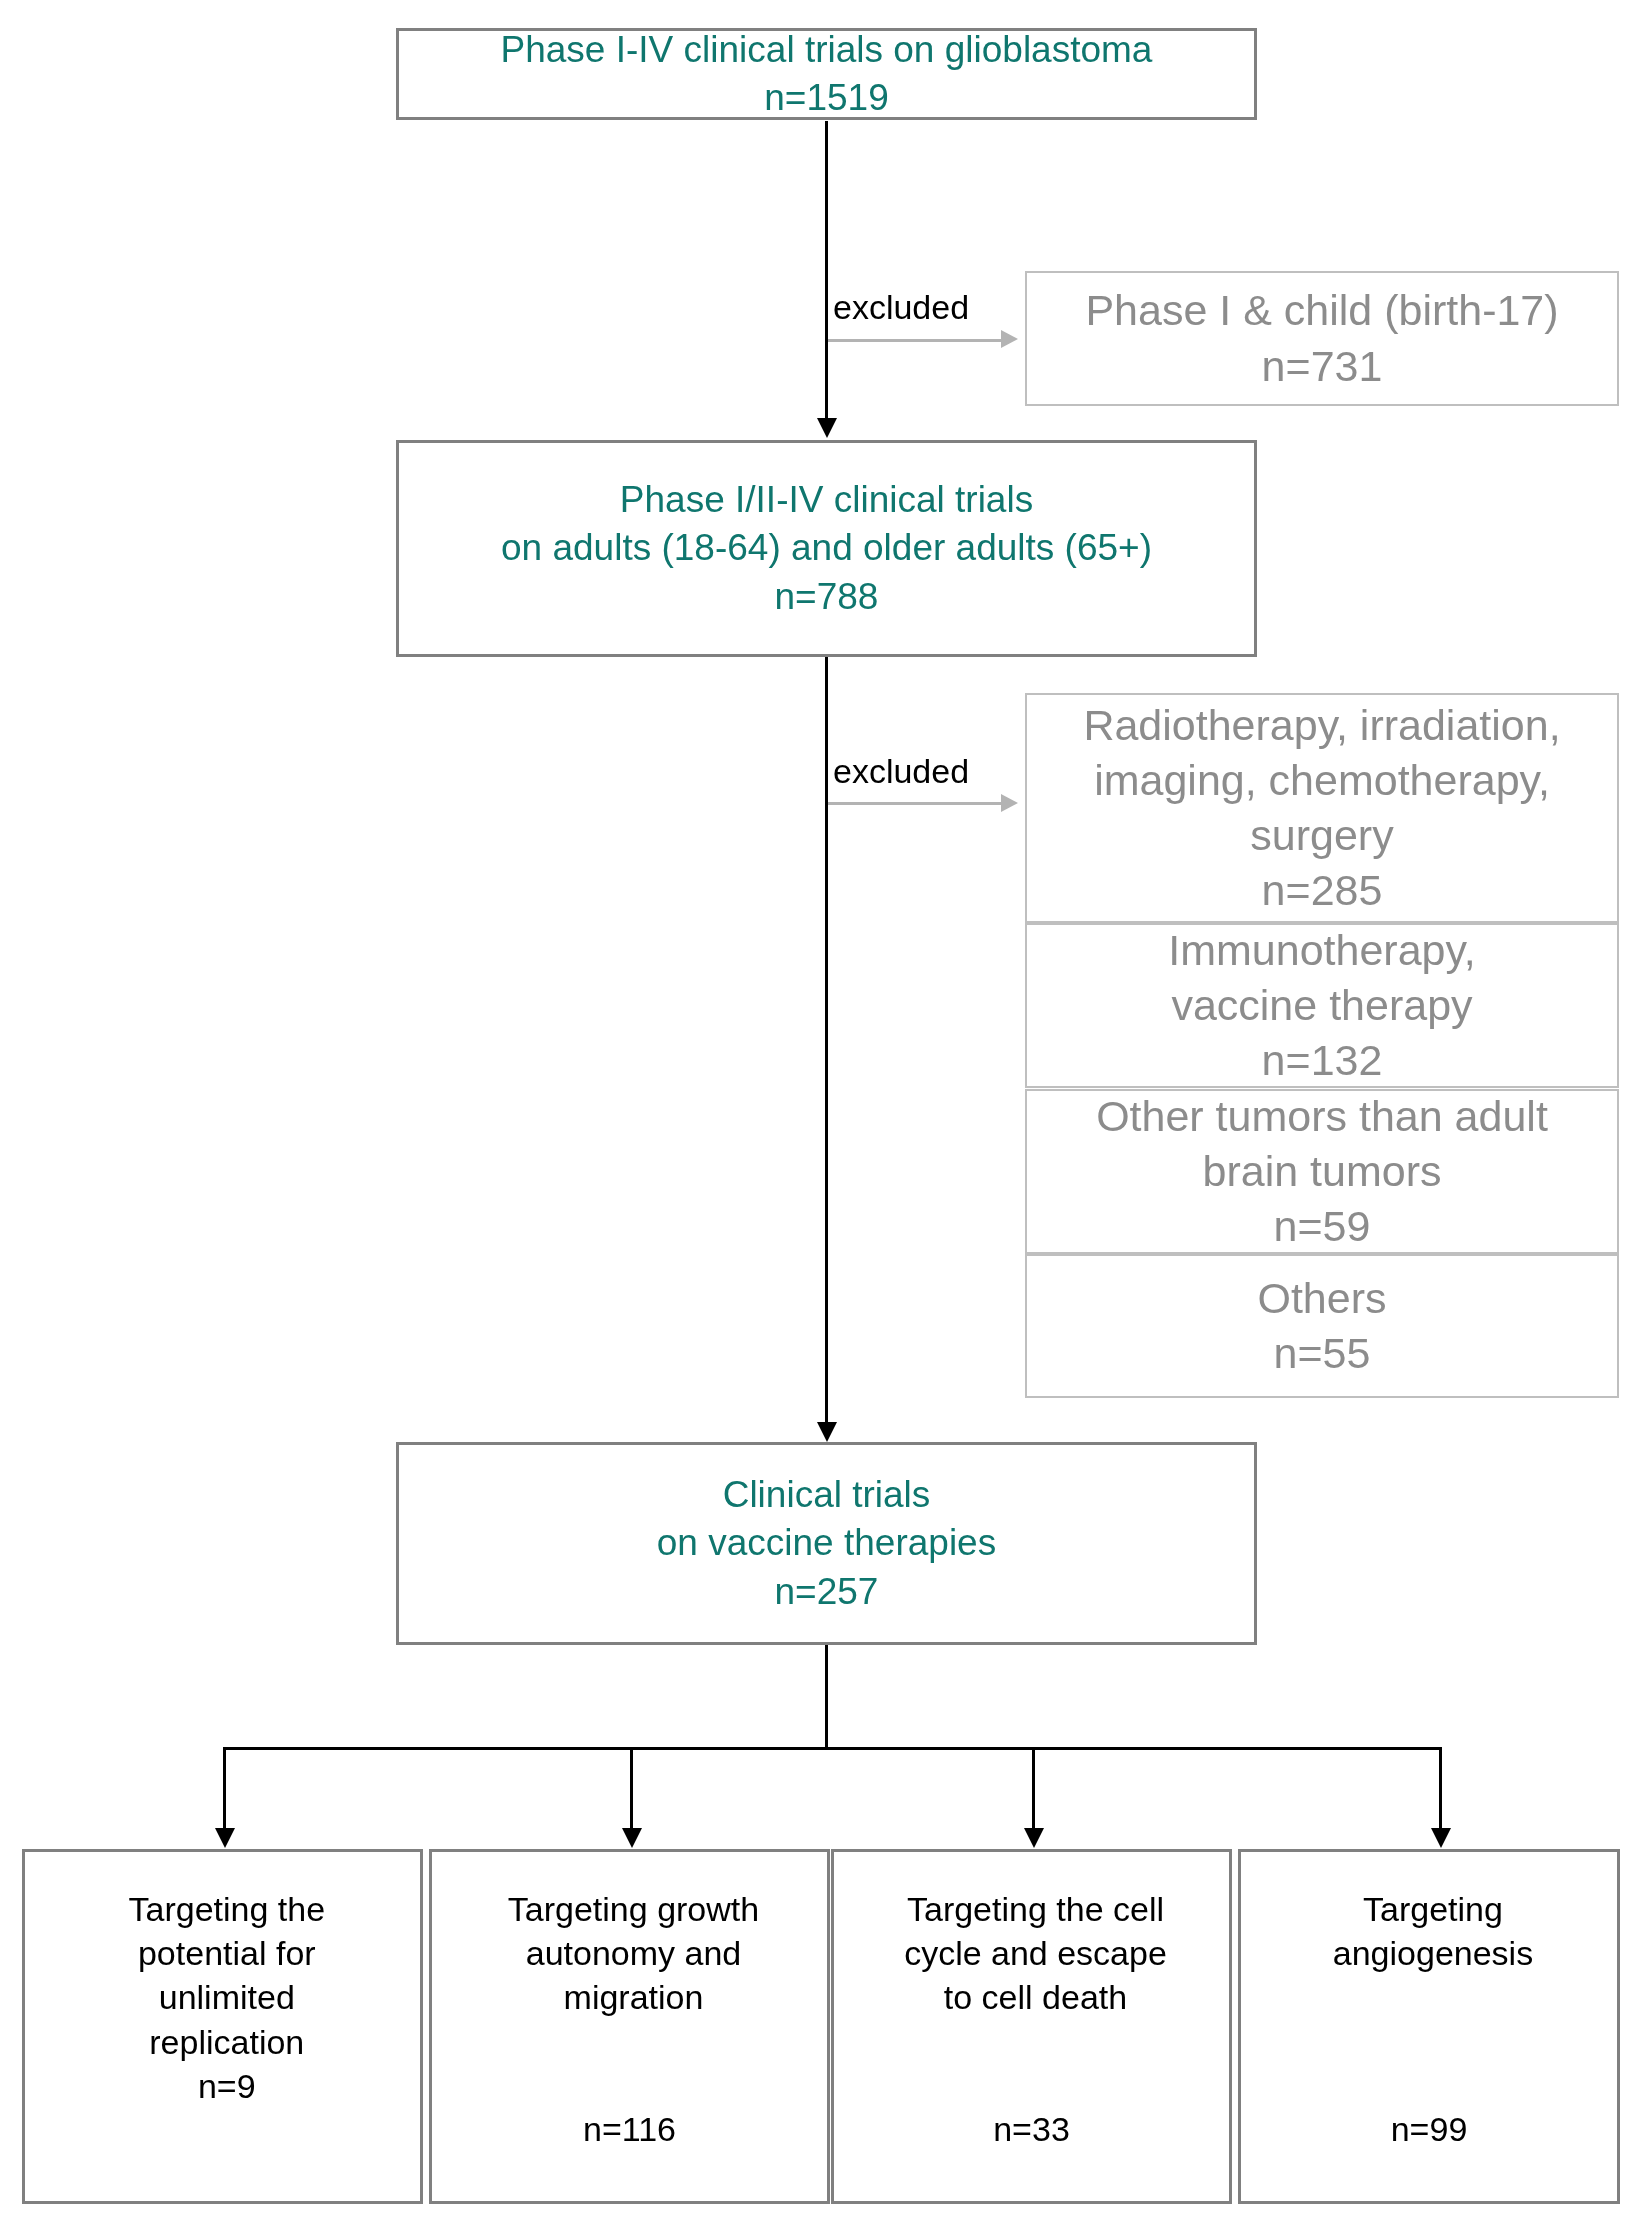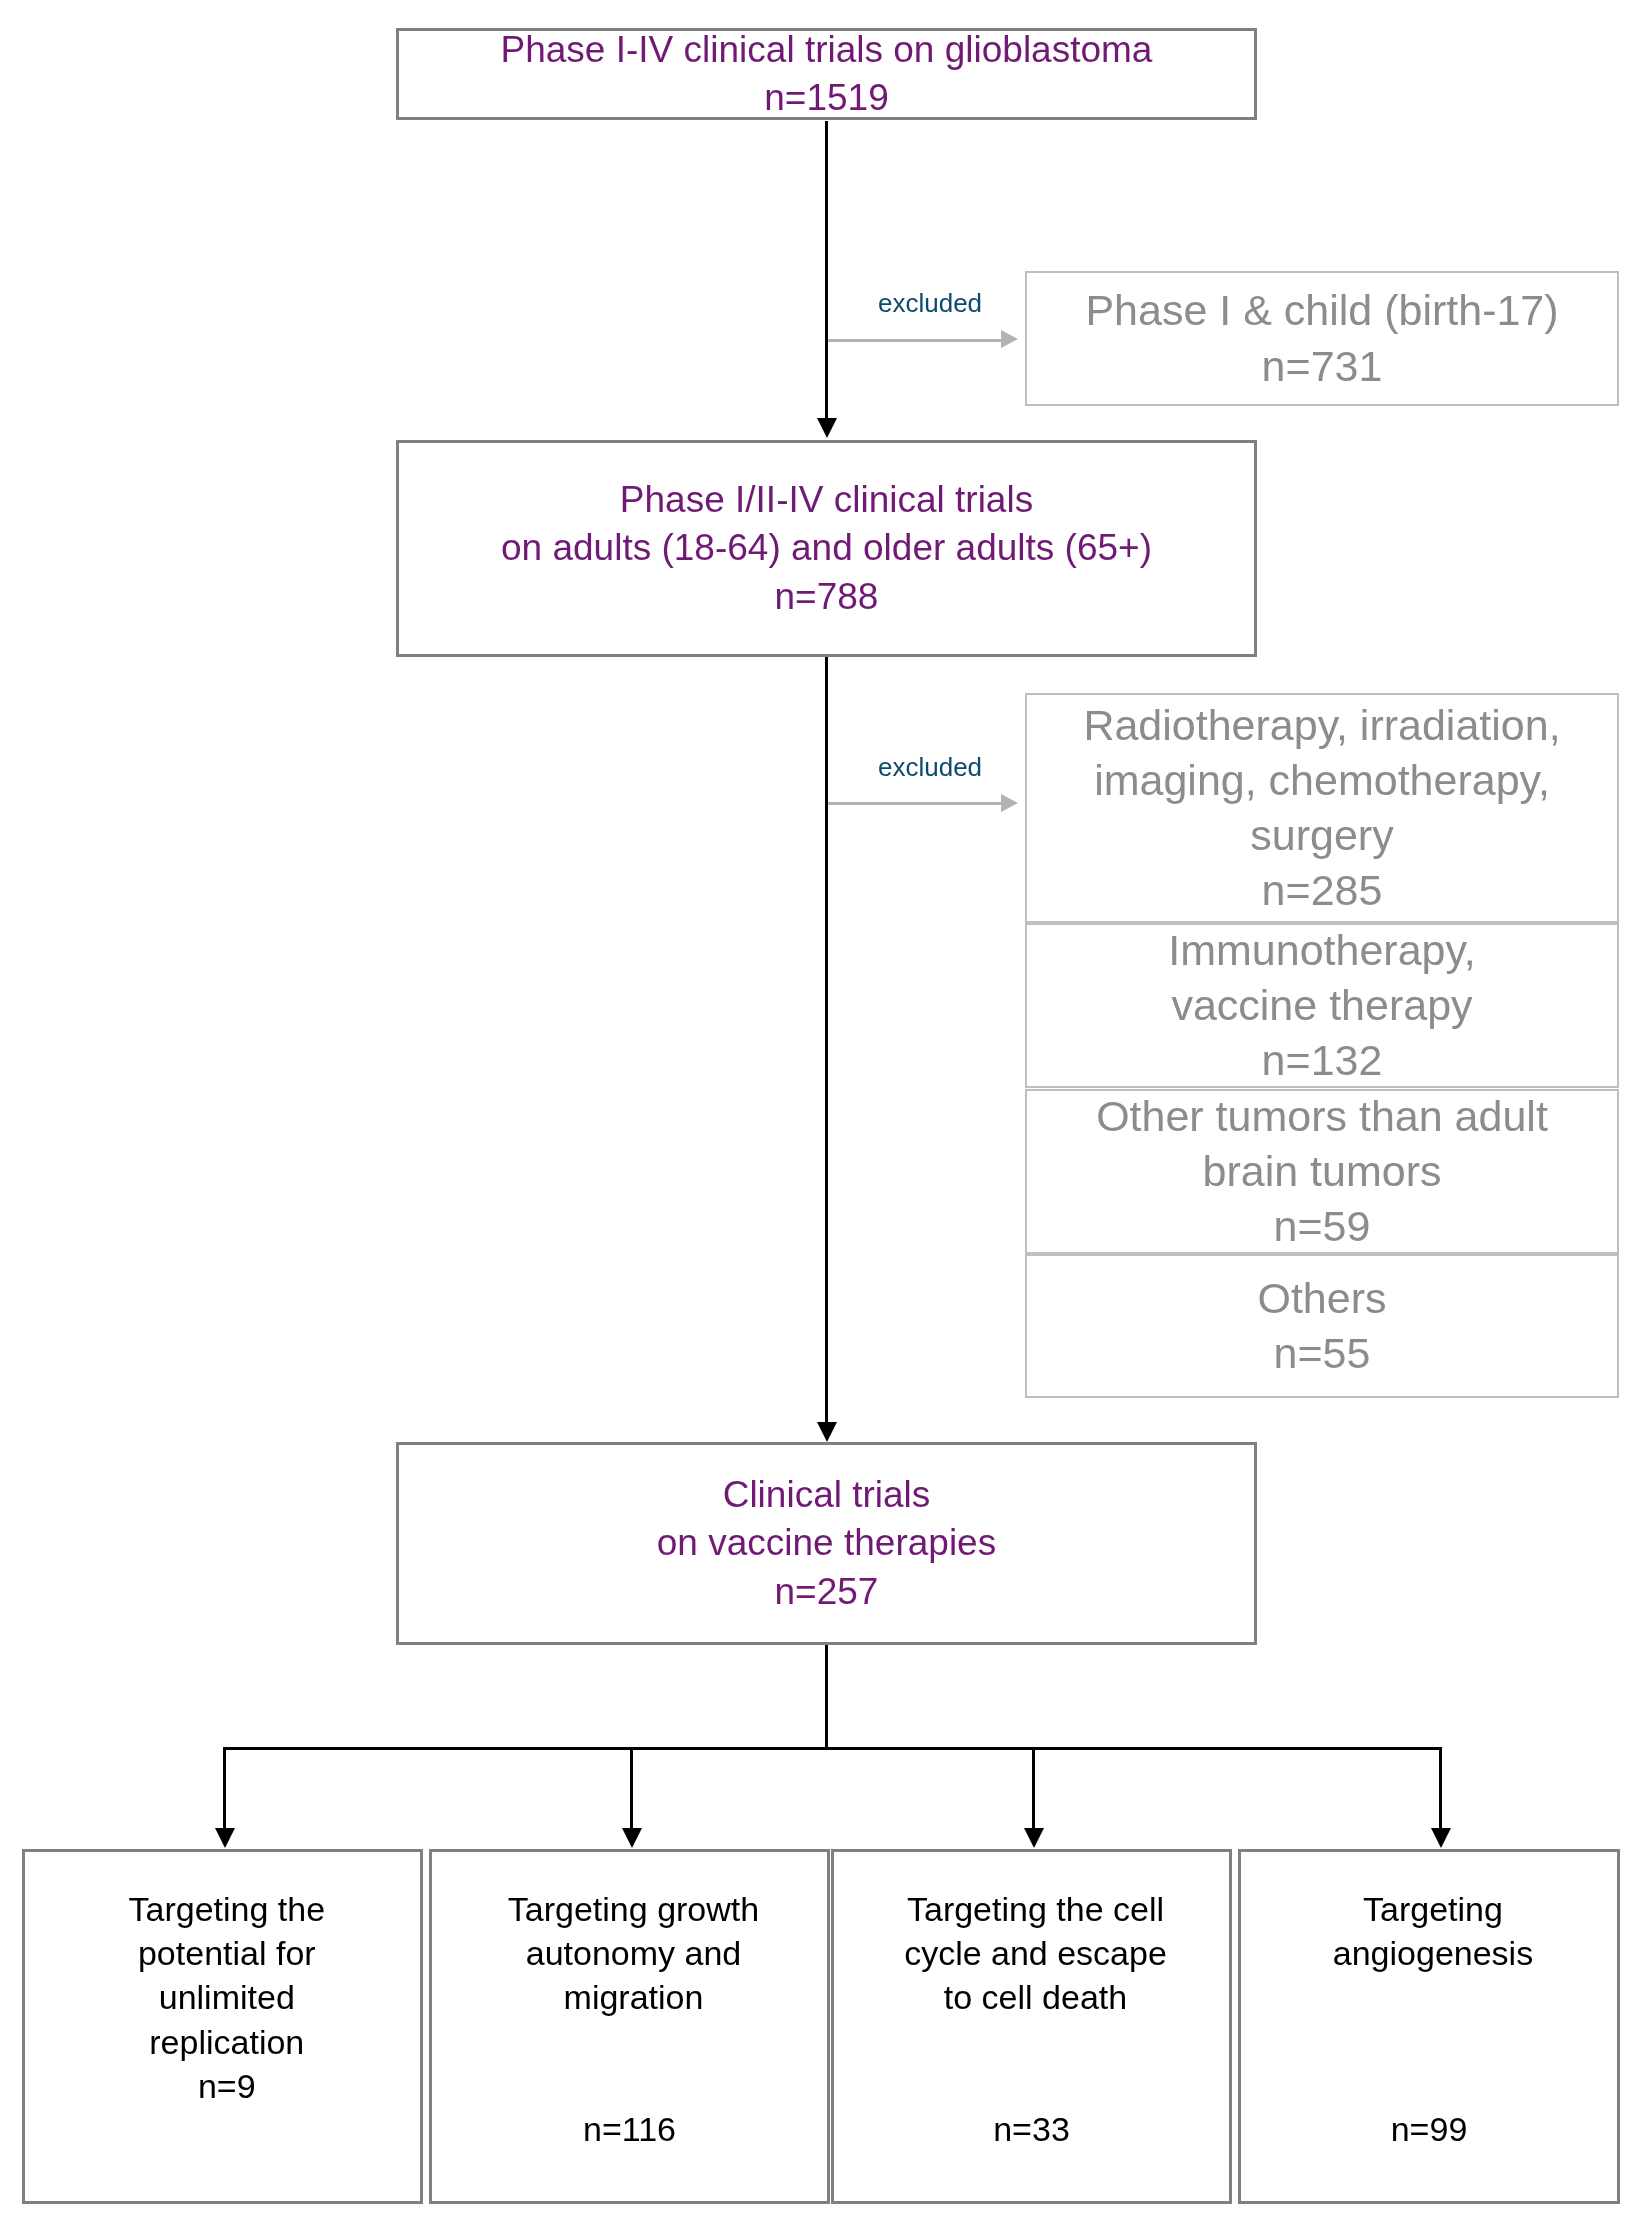--- a/index.html
+++ b/index.html
@@ -25,21 +25,21 @@
     box-sizing: border-box;
     background: #ffffff;
     display: flex;
     flex-direction: column;
     align-items: center;
     justify-content: center;
     text-align: center;
   }
   .box.primary {
     border: 3.4px solid #808080;
-    color: #701a75;
+    color: #0f766e;
     font-size: 37px;
     line-height: 1.30;
   }
   .box.excluded {
     border: 2.7px solid #bfbfbf;
     color: #8c8c8c;
     font-size: 43px;
     line-height: 1.28;
   }
   .box.leaf {
@@ -94,24 +94,23 @@
   .arrow-right-gray {
     position: absolute;
     width: 0;
     height: 0;
     border-top: 9.5px solid transparent;
     border-bottom: 9.5px solid transparent;
     border-left: 17.6px solid #b3b3b3;
   }
   .excl-label {
     position: absolute;
-    color: #0c4a6e;
-    font-size: 26px;
+    color: #000000;
+    font-size: 34px;
     white-space: nowrap;
-    margin-left: 45px;
   }
 </style>
 </head>
 <body>
 
 <div id="canvas">
 
   <div class="box primary" style="left:396px; top:28.4px; width:861px; height:92px;">
     <span class="box-line">Phase I-IV clinical trials on glioblastoma</span>
     <span class="box-line">n=1519</span>

